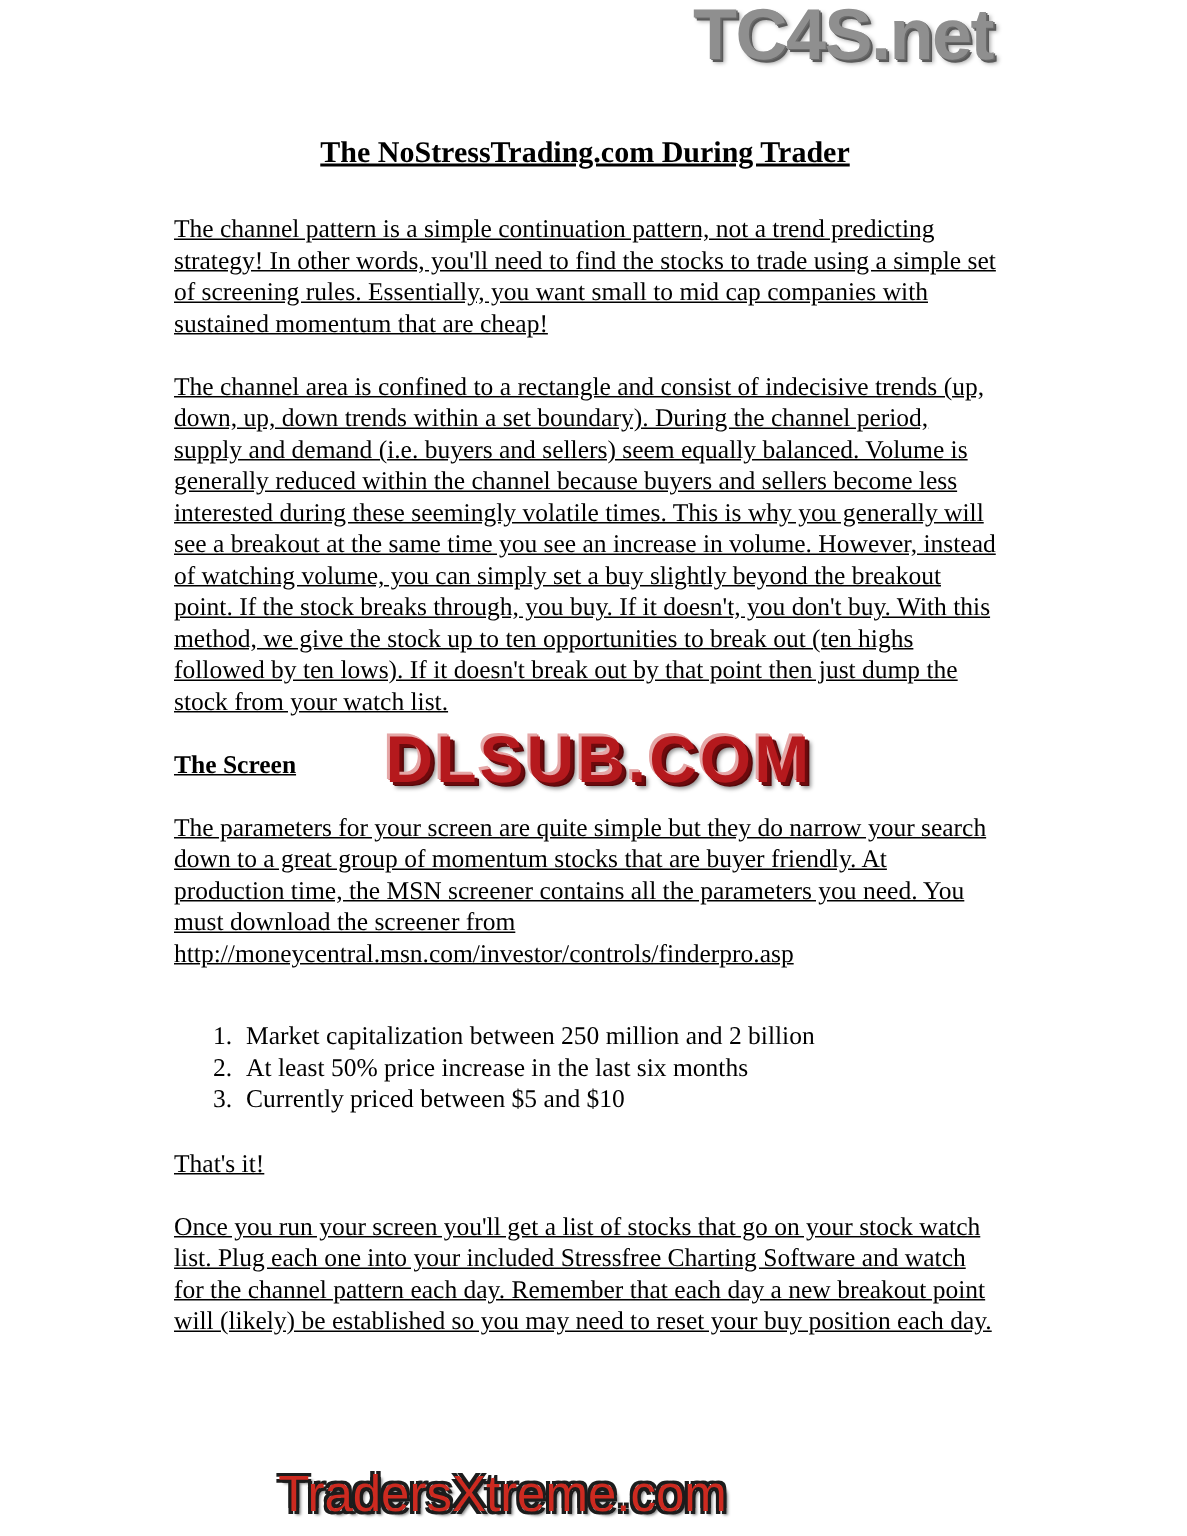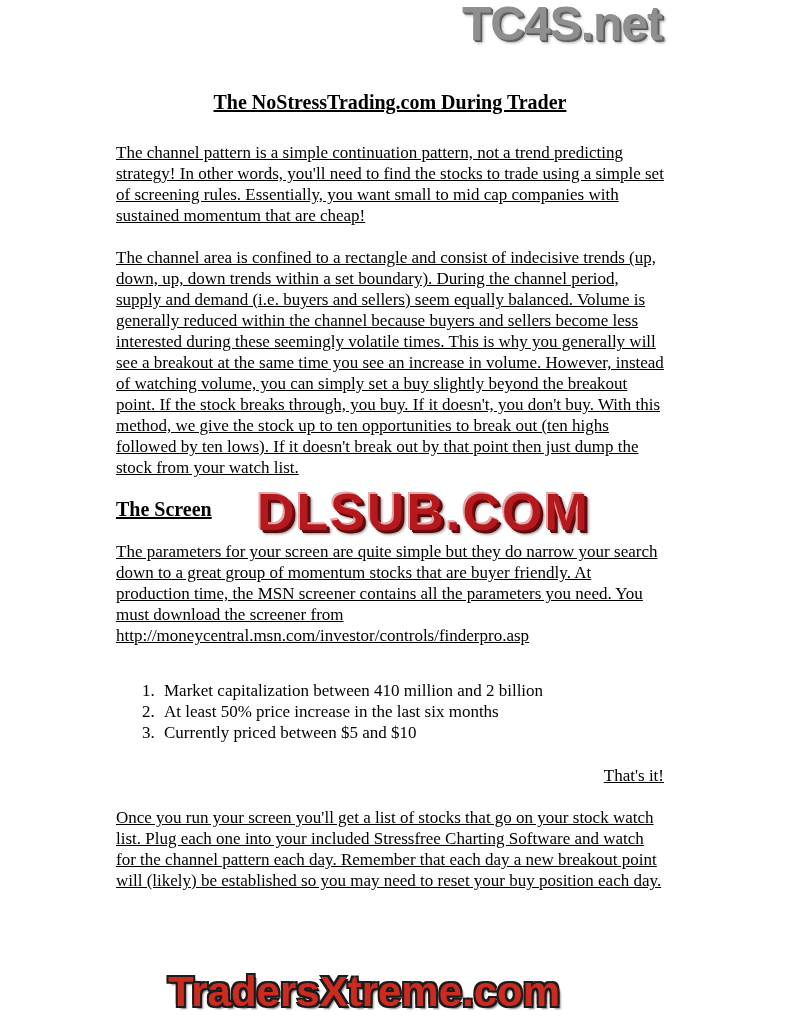--- a/index.html
+++ b/index.html
@@ -28,47 +28,46 @@
     letter-spacing: -1px;
     color: #8f8f8f;
     text-shadow: 1px 1px 0 #6a6a6a, 2px 2px 0 #5a5a5a, 3px 3px 3px rgba(0,0,0,0.35);
   }
   .wm-mid {
     position: absolute;
     top: 482px;
     left: 257px;
     font-family: "Liberation Sans", sans-serif;
     font-weight: 900;
-    font-size: 52px;
+    font-size: 44px;
     letter-spacing: 2px;
     color: #b5191d;
     text-shadow:
       -2px -2px 0 #e5a7a7,
       -1px -1px 0 #d87f7f,
        2px  2px 0 #6d0a0d,
        3px  3px 0 #55080a,
        4px  4px 3px rgba(0,0,0,0.45);
   }
   .wm-bottom {
     position: absolute;
     bottom: 8px;
     left: 0;
     width: 100%;
     text-align: center;
     font-family: "Liberation Sans", sans-serif;
-    font-weight: bold;
-    font-size: 42px;
+    font-weight: normal;
+    font-size: 34px;
     color: #cd2a20;
     text-shadow:
       -2px -2px 0 #1c1c1c,
        2px -2px 0 #1c1c1c,
       -2px  2px 0 #1c1c1c,
        2px  2px 0 #1c1c1c,
        3px  3px 2px rgba(0,0,0,0.5);
-    margin-left: 29px;
   }
 
   
   .content {
     position: absolute;
     left: 116px;
     top: 90px;
     width: 548px;
     font-size: 17px;
     line-height: 21px;
@@ -80,41 +79,40 @@
     font-weight: bold;
     text-decoration: underline;
     line-height: 24px;
   }
   .para {
     margin: 0 0 21px 0;
     text-decoration: underline;
   }
   .subhead {
     margin: 0 0 21px 0;
-    font-size: 20px;
+    font-size: 17px;
     font-weight: bold;
     text-decoration: underline;
     line-height: 21px;
   }
   .rules {
     margin: 0 0 22px 0;
     padding: 0;
     list-style: none;
   }
   .rule {
     display: flex;
     line-height: 21px;
   }
   .rule .num {
     margin-left: 26px;
     width: 22px;
     flex: 0 0 22px;
   }
   .thats-it {
-    text-align: right;
   }
   .pre-list {
     margin-bottom: 34px;
   }
 </style>
 </head>
 <body>
 
 <div class="page">
 
@@ -128,21 +126,21 @@
 
     <p class="para">The channel area is confined to a rectangle and consist of indecisive trends (up, down, up, down trends within a set boundary). During the channel period, supply and demand (i.e. buyers and sellers) seem equally balanced. Volume is generally reduced within the channel because buyers and sellers become less interested during these seemingly volatile times.  This is why you generally will see a breakout at the same time you see an increase in volume.  However, instead of watching volume, you can simply set a buy slightly beyond the breakout point.  If the stock breaks through, you buy.  If it doesn't, you don't buy.  With this method, we give the stock up to ten opportunities to break out (ten highs followed by ten lows).  If it doesn't break out by that point then just dump the stock from your watch list.</p>
 
     <h2 class="subhead">The Screen</h2>
 
     <p class="para pre-list">The parameters for your screen are quite simple but they do narrow your search down to a great group of momentum stocks that are buyer friendly.  At production time, the MSN screener contains all the parameters you need.  You must download the screener from http://moneycentral.msn.com/investor/controls/finderpro.asp</p>
 
     <ol class="rules">
       <li class="rule">
         <span class="num">1.</span>
-        <span class="txt">Market capitalization between 410 million and 2 billion</span>
+        <span class="txt">Market capitalization between 250 million and 2 billion</span>
       </li>
       <li class="rule">
         <span class="num">2.</span>
         <span class="txt">At least 50% price increase in the last six months</span>
       </li>
       <li class="rule">
         <span class="num">3.</span>
         <span class="txt">Currently priced between $5 and $10</span>
       </li>
     </ol>

